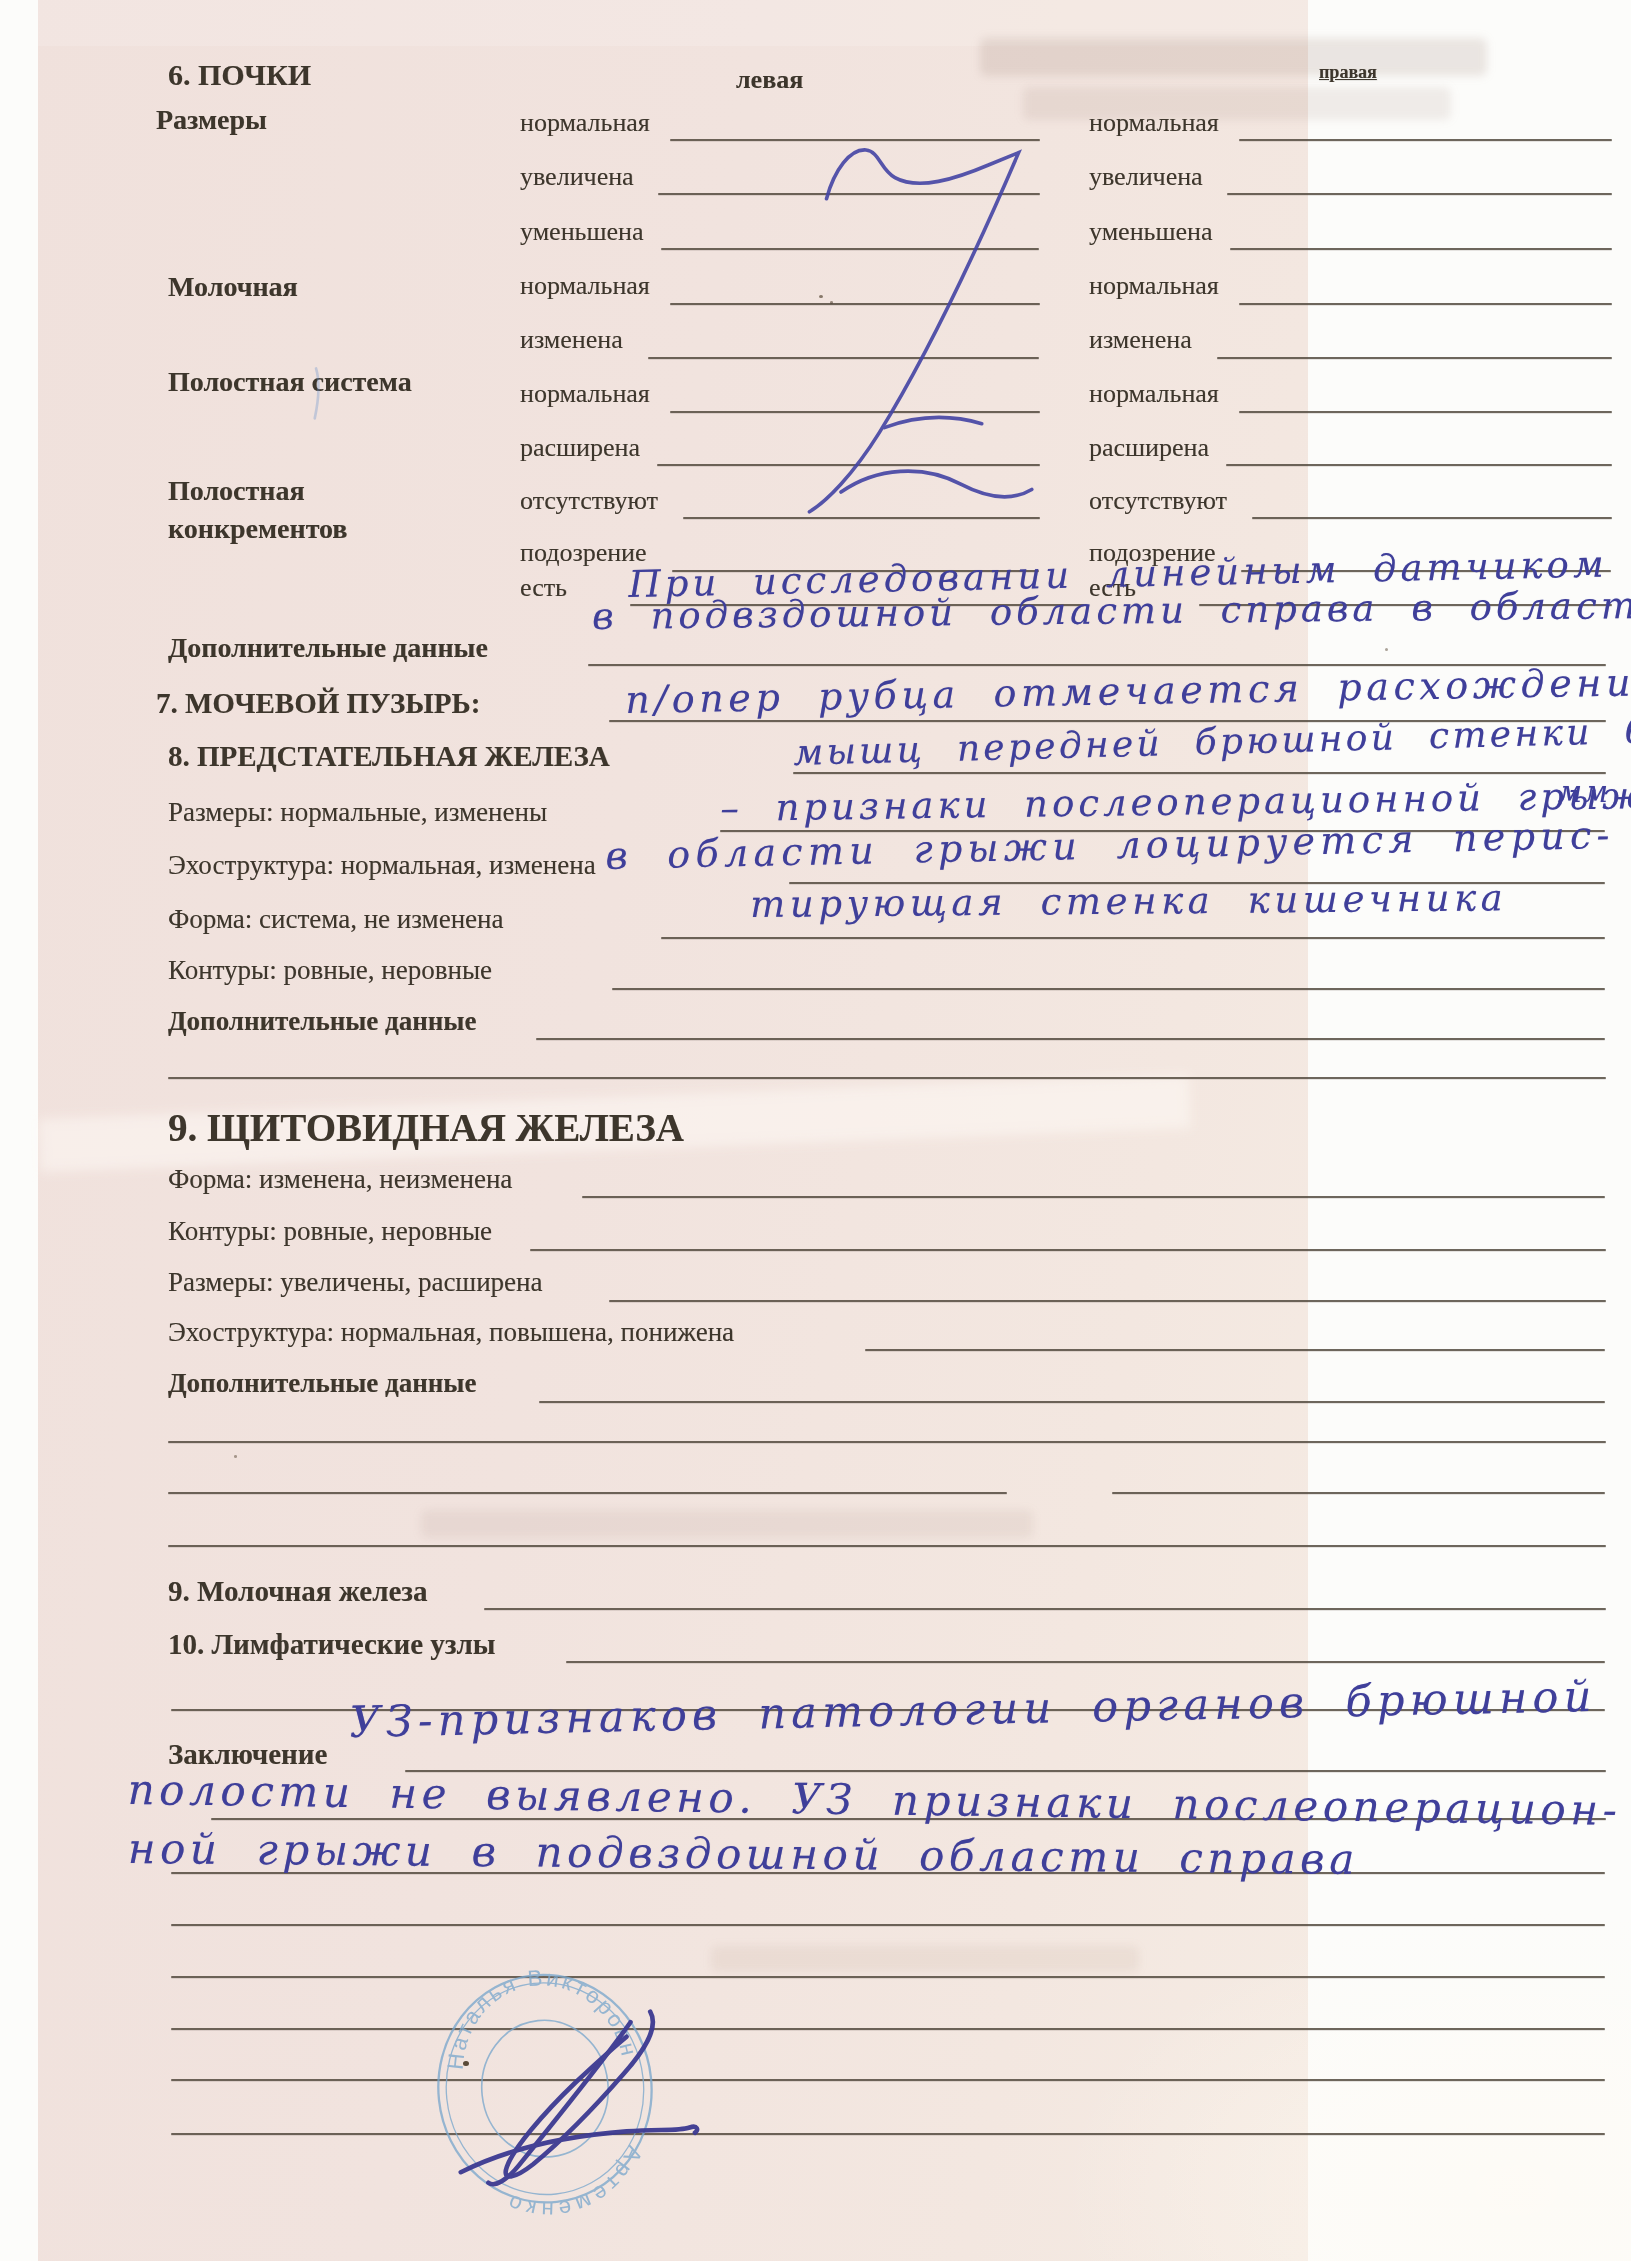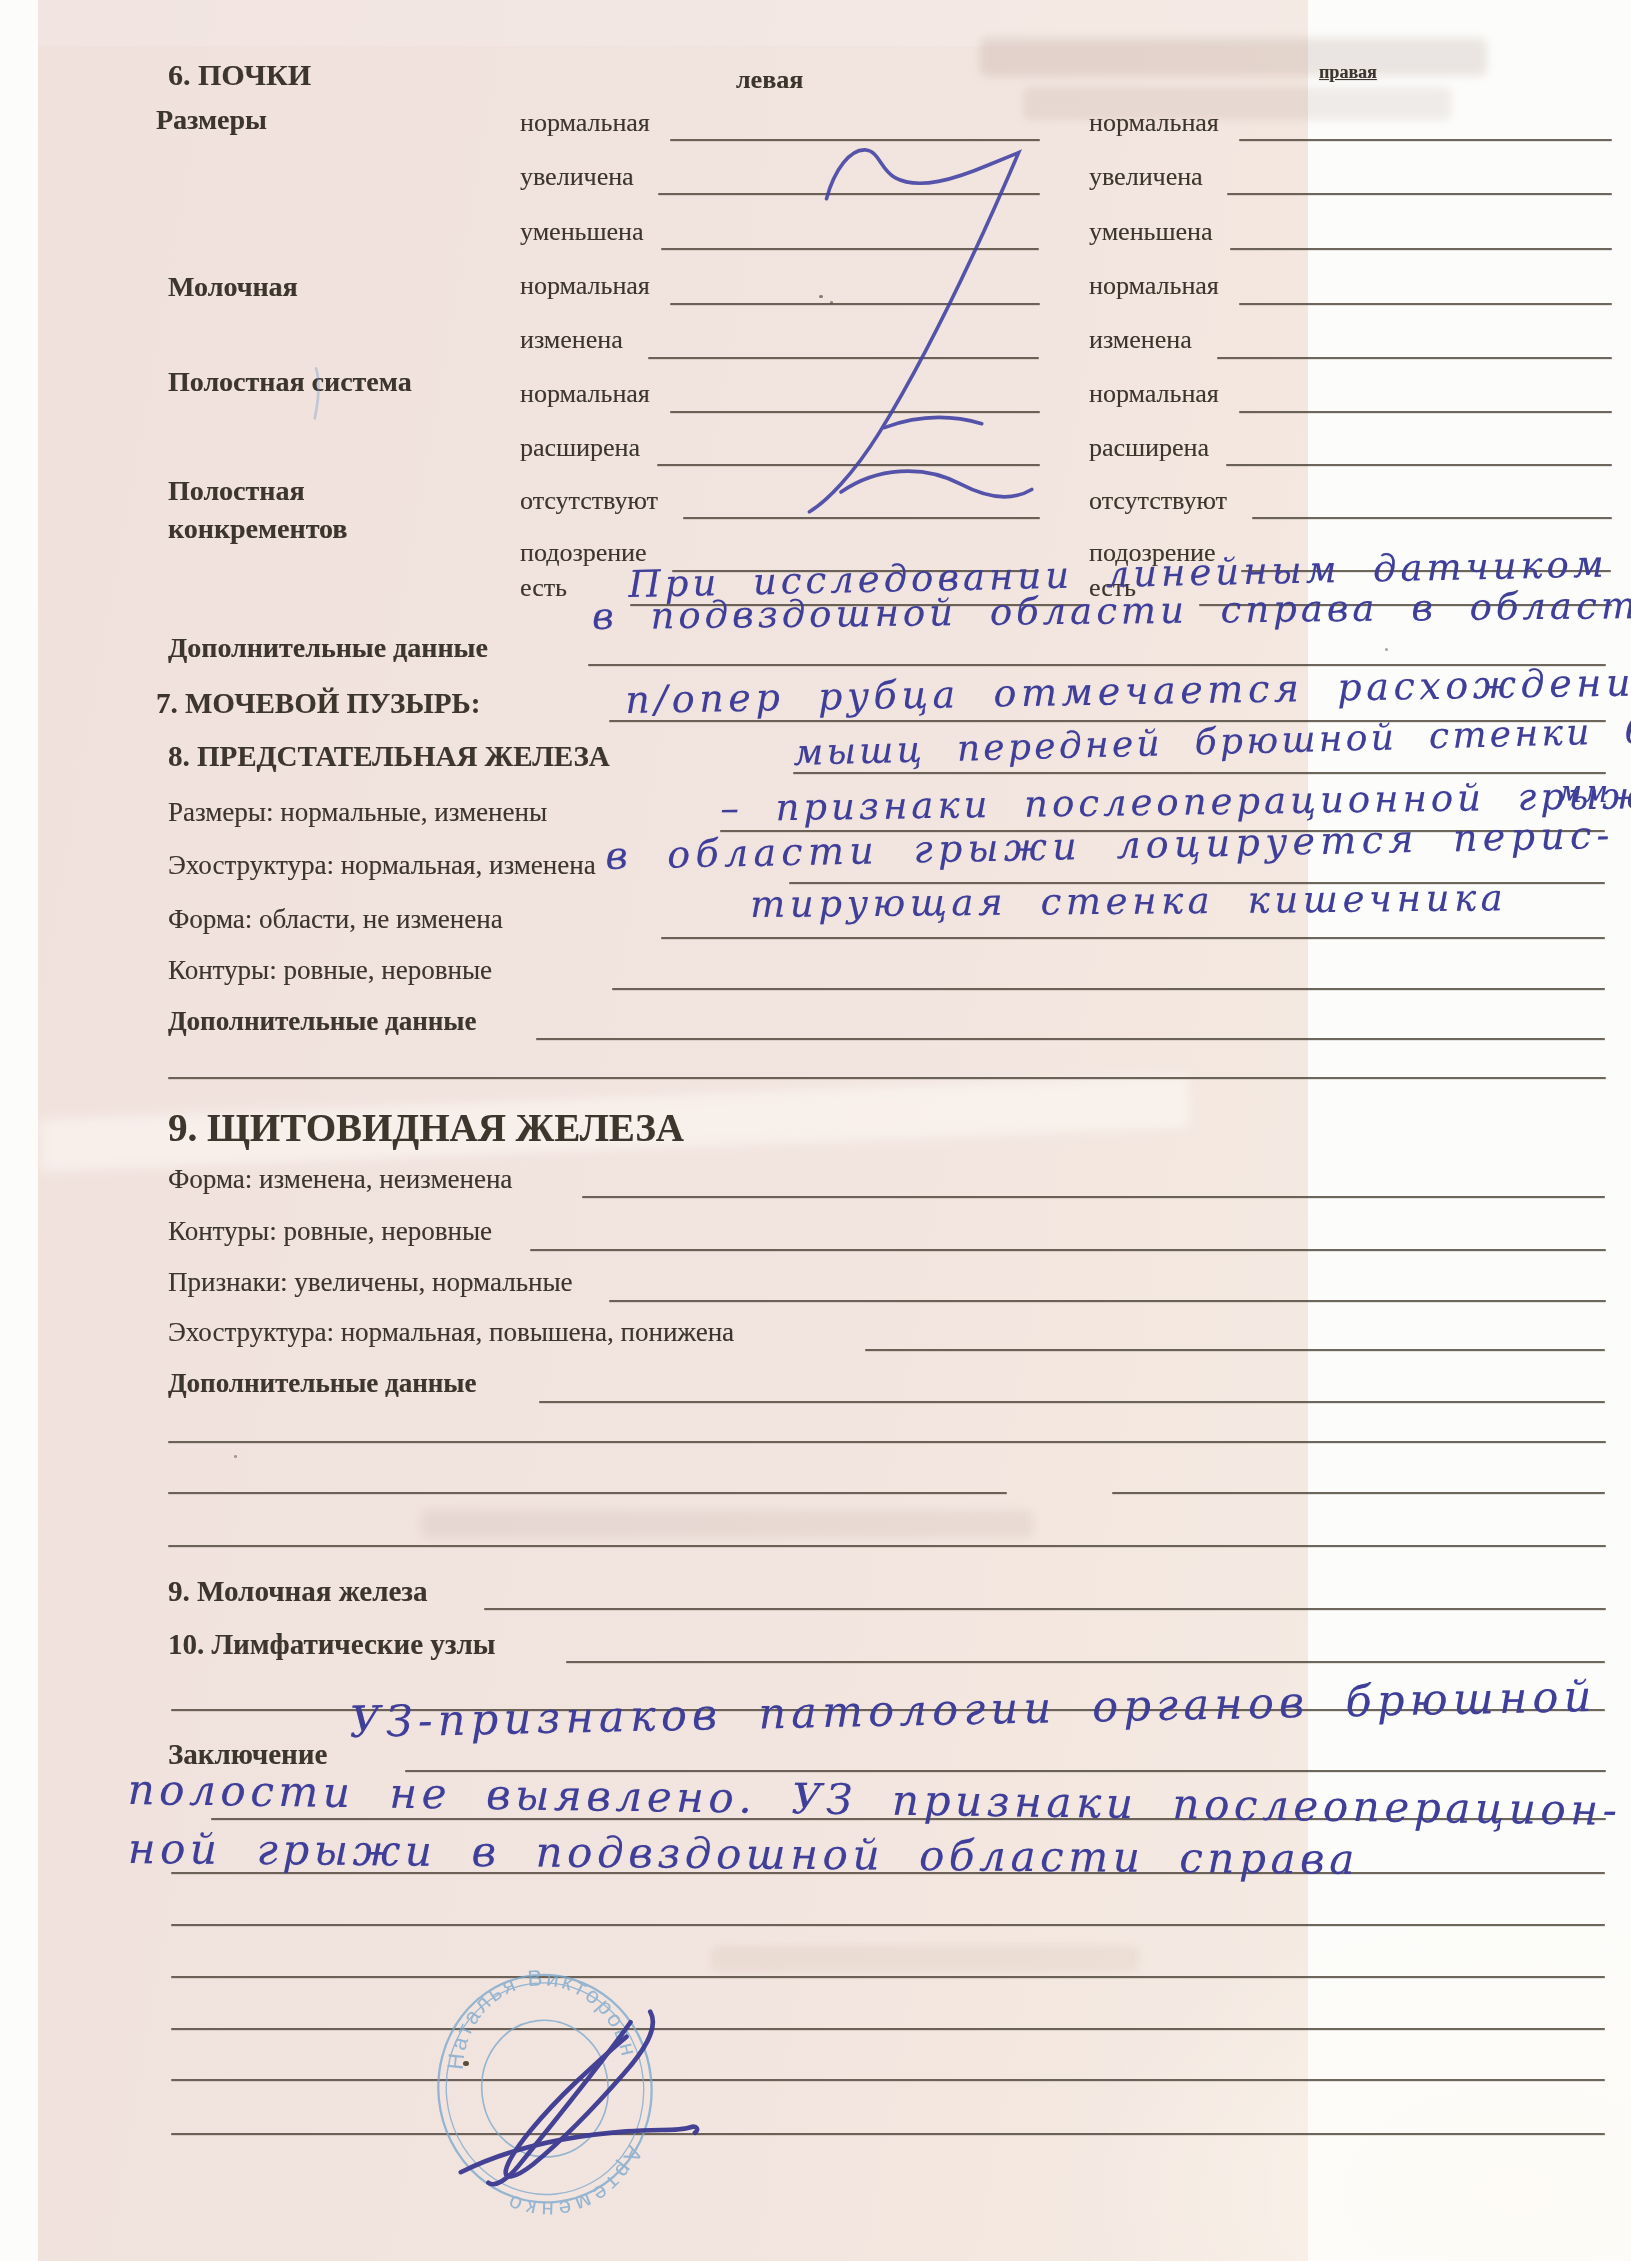--- a/index.html
+++ b/index.html
@@ -93,32 +93,32 @@
       <div class="lbl b" style="left: 168px; top: 633px; font-size: 28px;">Дополнительные данные</div>
       <div class="uline" style="left: 588px; top: 664px; width: 1018px;"></div>
       <div class="lbl b" style="left: 156px; top: 688px; font-size: 29px;">7. МОЧЕВОЙ ПУЗЫРЬ:</div>
       <div class="uline" style="left: 609px; top: 720px; width: 997px;"></div>
       <div class="lbl b" style="left: 168px; top: 741px; font-size: 29px;">8. ПРЕДСТАТЕЛЬНАЯ ЖЕЛЕЗА</div>
       <div class="uline" style="left: 793px; top: 772px; width: 813px;"></div>
       <div class="lbl" style="left: 168px; top: 798px; font-size: 27px;">Размеры: нормальные, изменены</div>
       <div class="uline" style="left: 720px; top: 830px; width: 885px;"></div>
       <div class="lbl" style="left: 168px; top: 851px; font-size: 27px;">Эхоструктура: нормальная, изменена</div>
       <div class="uline" style="left: 789px; top: 882px; width: 816px;"></div>
-      <div class="lbl" style="left: 168px; top: 905px; font-size: 27px;">Форма: области, не изменена</div>
+      <div class="lbl" style="left: 168px; top: 905px; font-size: 27px;">Форма: система, не изменена</div>
       <div class="uline" style="left: 661px; top: 937px; width: 944px;"></div>
       <div class="lbl" style="left: 168px; top: 956px; font-size: 27px;">Контуры: ровные, неровные</div>
       <div class="uline" style="left: 612px; top: 988px; width: 993px;"></div>
       <div class="lbl b" style="left: 168px; top: 1007px; font-size: 27px;">Дополнительные данные</div>
       <div class="uline" style="left: 536px; top: 1038px; width: 1069px;"></div>
       <div class="lbl b" style="left: 168px; top: 1107px; font-size: 39px; text-align: center;">9. ЩИТОВИДНАЯ ЖЕЛЕЗА</div>
       <div class="lbl" style="left: 168px; top: 1165px; font-size: 27px;">Форма: изменена, неизменена</div>
       <div class="uline" style="left: 582px; top: 1196px; width: 1023px;"></div>
       <div class="lbl" style="left: 168px; top: 1217px; font-size: 27px;">Контуры: ровные, неровные</div>
       <div class="uline" style="left: 530px; top: 1249px; width: 1076px;"></div>
-      <div class="lbl" style="left: 168px; top: 1268px; font-size: 27px;">Признаки: увеличены, нормальные</div>
+      <div class="lbl" style="left: 168px; top: 1268px; font-size: 27px;">Размеры: увеличены, расширена</div>
       <div class="uline" style="left: 609px; top: 1300px; width: 997px;"></div>
       <div class="lbl" style="left: 168px; top: 1318px; font-size: 27px;">Эхоструктура: нормальная, повышена, понижена</div>
       <div class="uline" style="left: 865px; top: 1349px; width: 740px;"></div>
       <div class="lbl b" style="left: 168px; top: 1369px; font-size: 27px;">Дополнительные данные</div>
       <div class="uline" style="left: 539px; top: 1401px; width: 1066px;"></div>
       <div class="lbl b" style="left: 168px; top: 1576px; font-size: 29px;">9. Молочная железа</div>
       <div class="uline" style="left: 484px; top: 1608px; width: 1122px;"></div>
       <div class="lbl b" style="left: 168px; top: 1629px; font-size: 29px;">10. Лимфатические узлы</div>
       <div class="uline" style="left: 566px; top: 1661px; width: 1039px;"></div>
       <div class="lbl b" style="left: 168px; top: 1739px; font-size: 29px;">Заключение</div>

